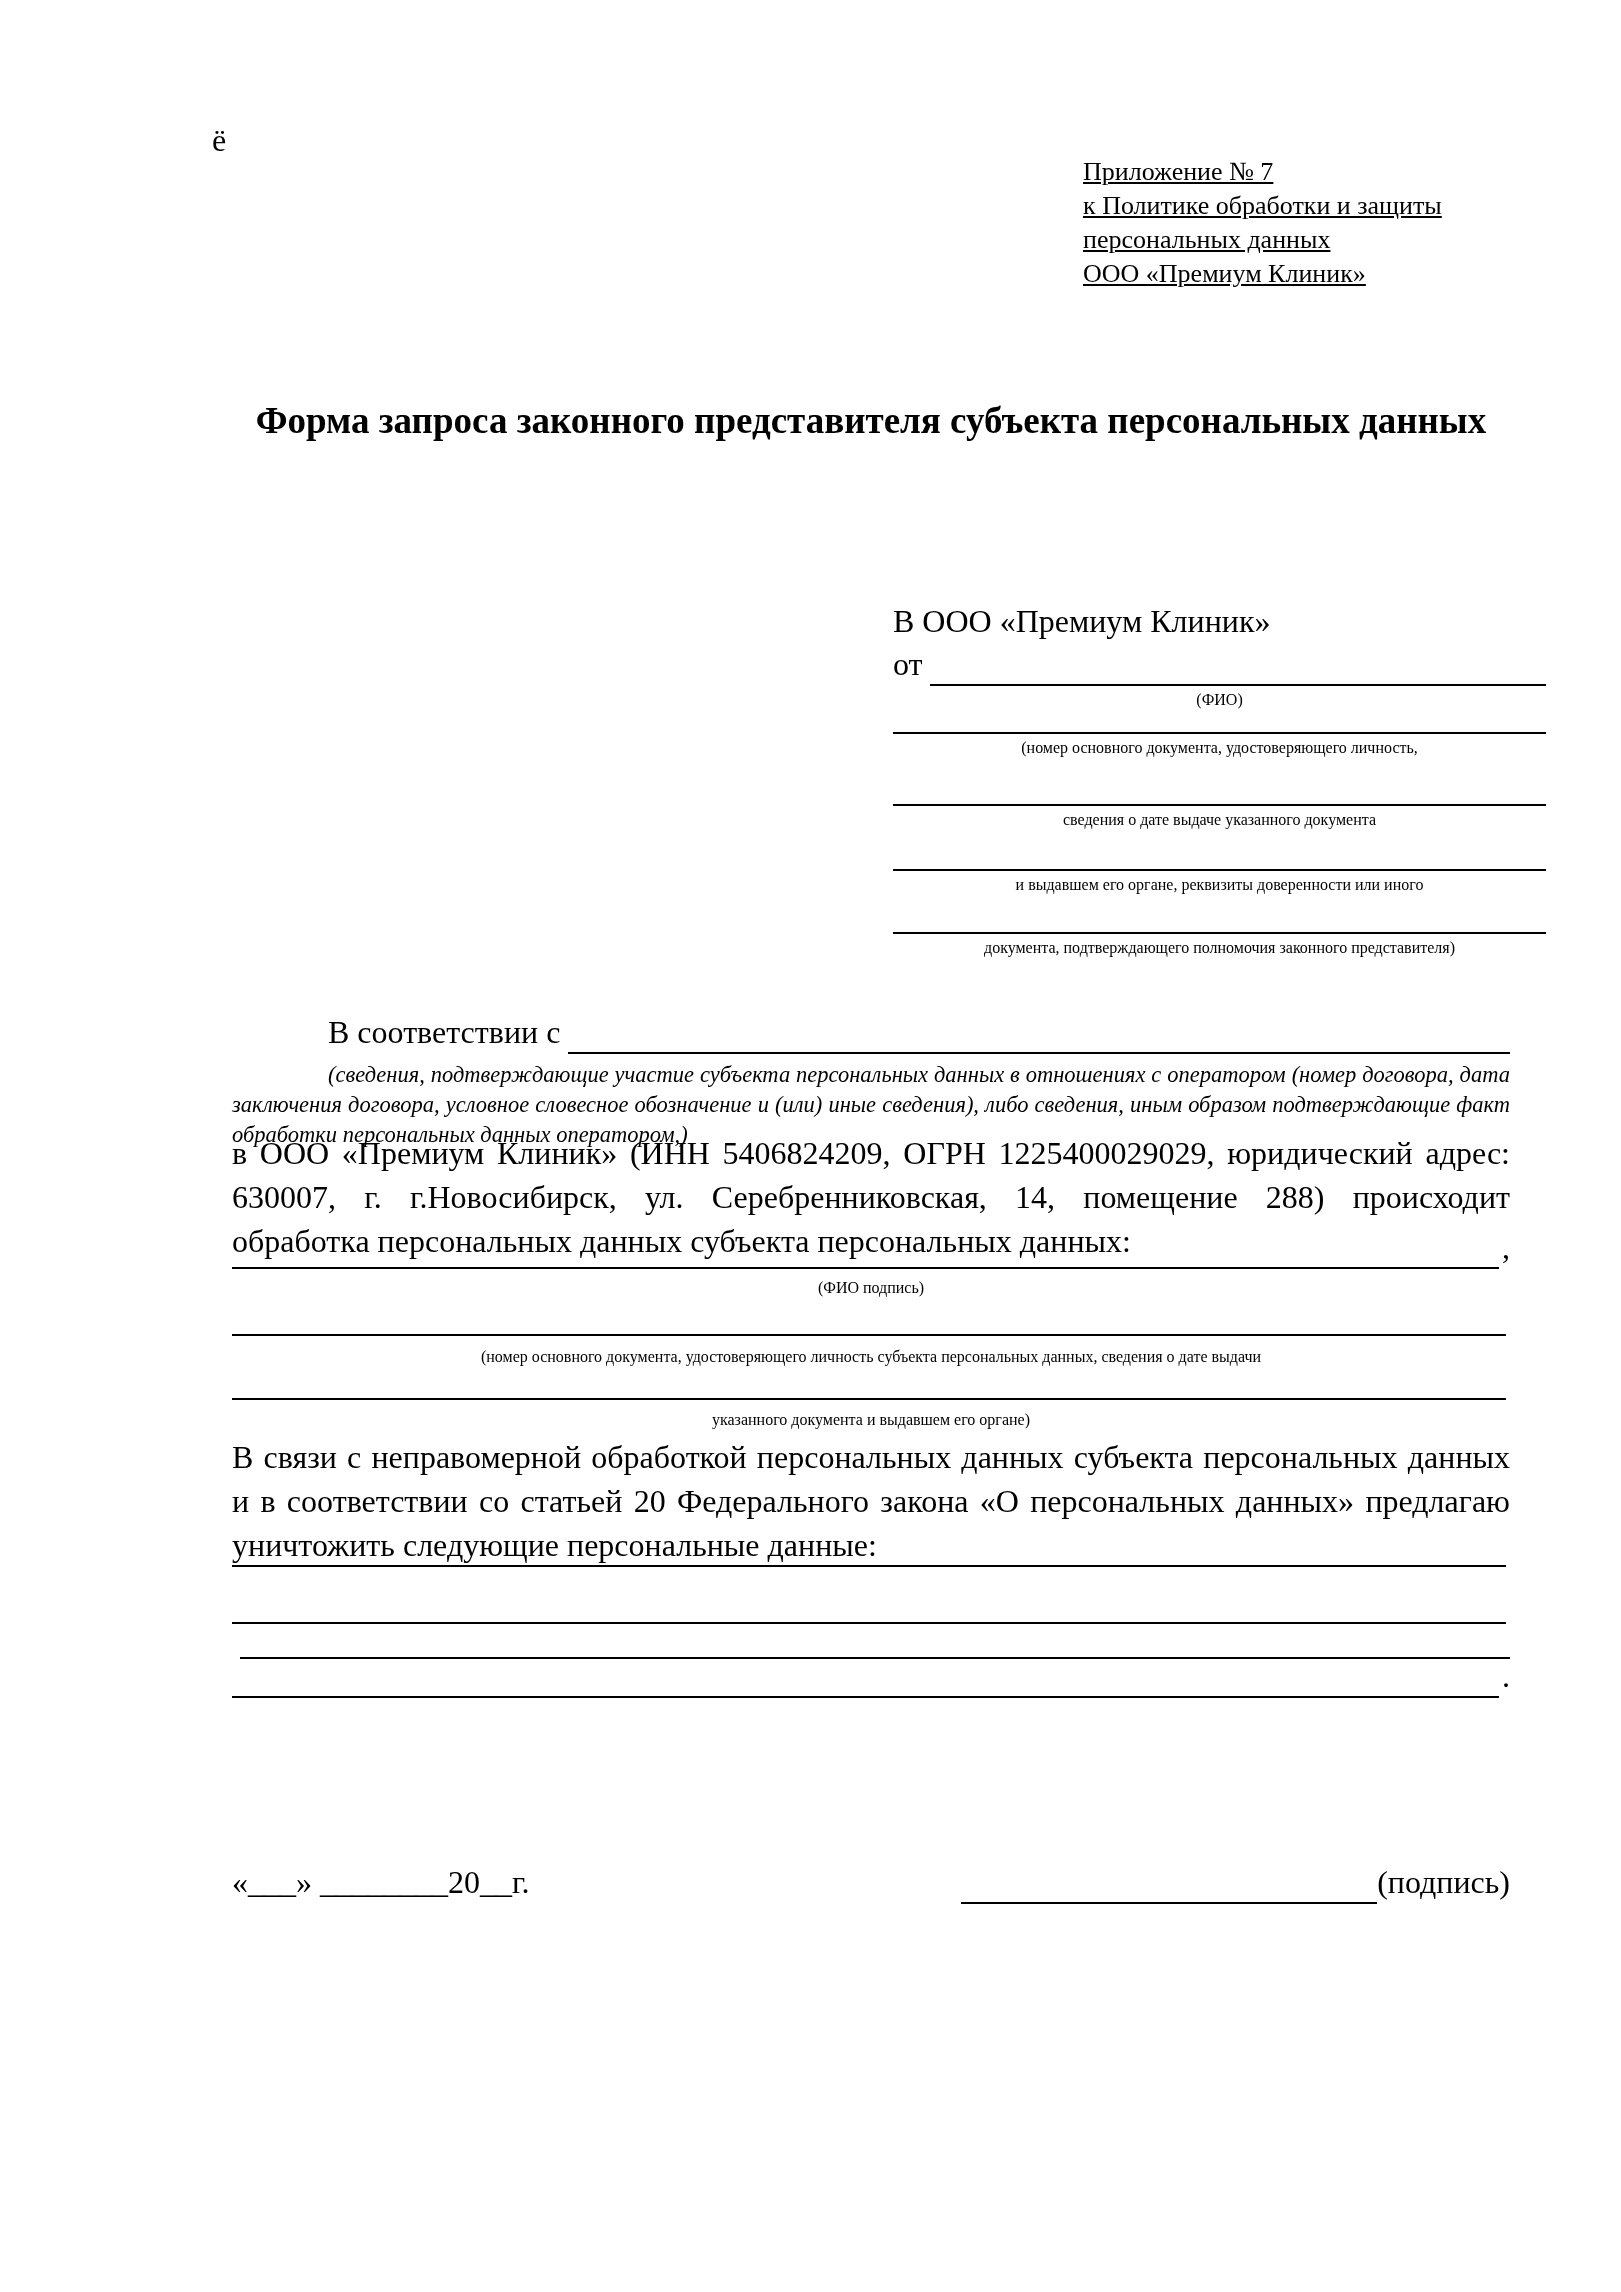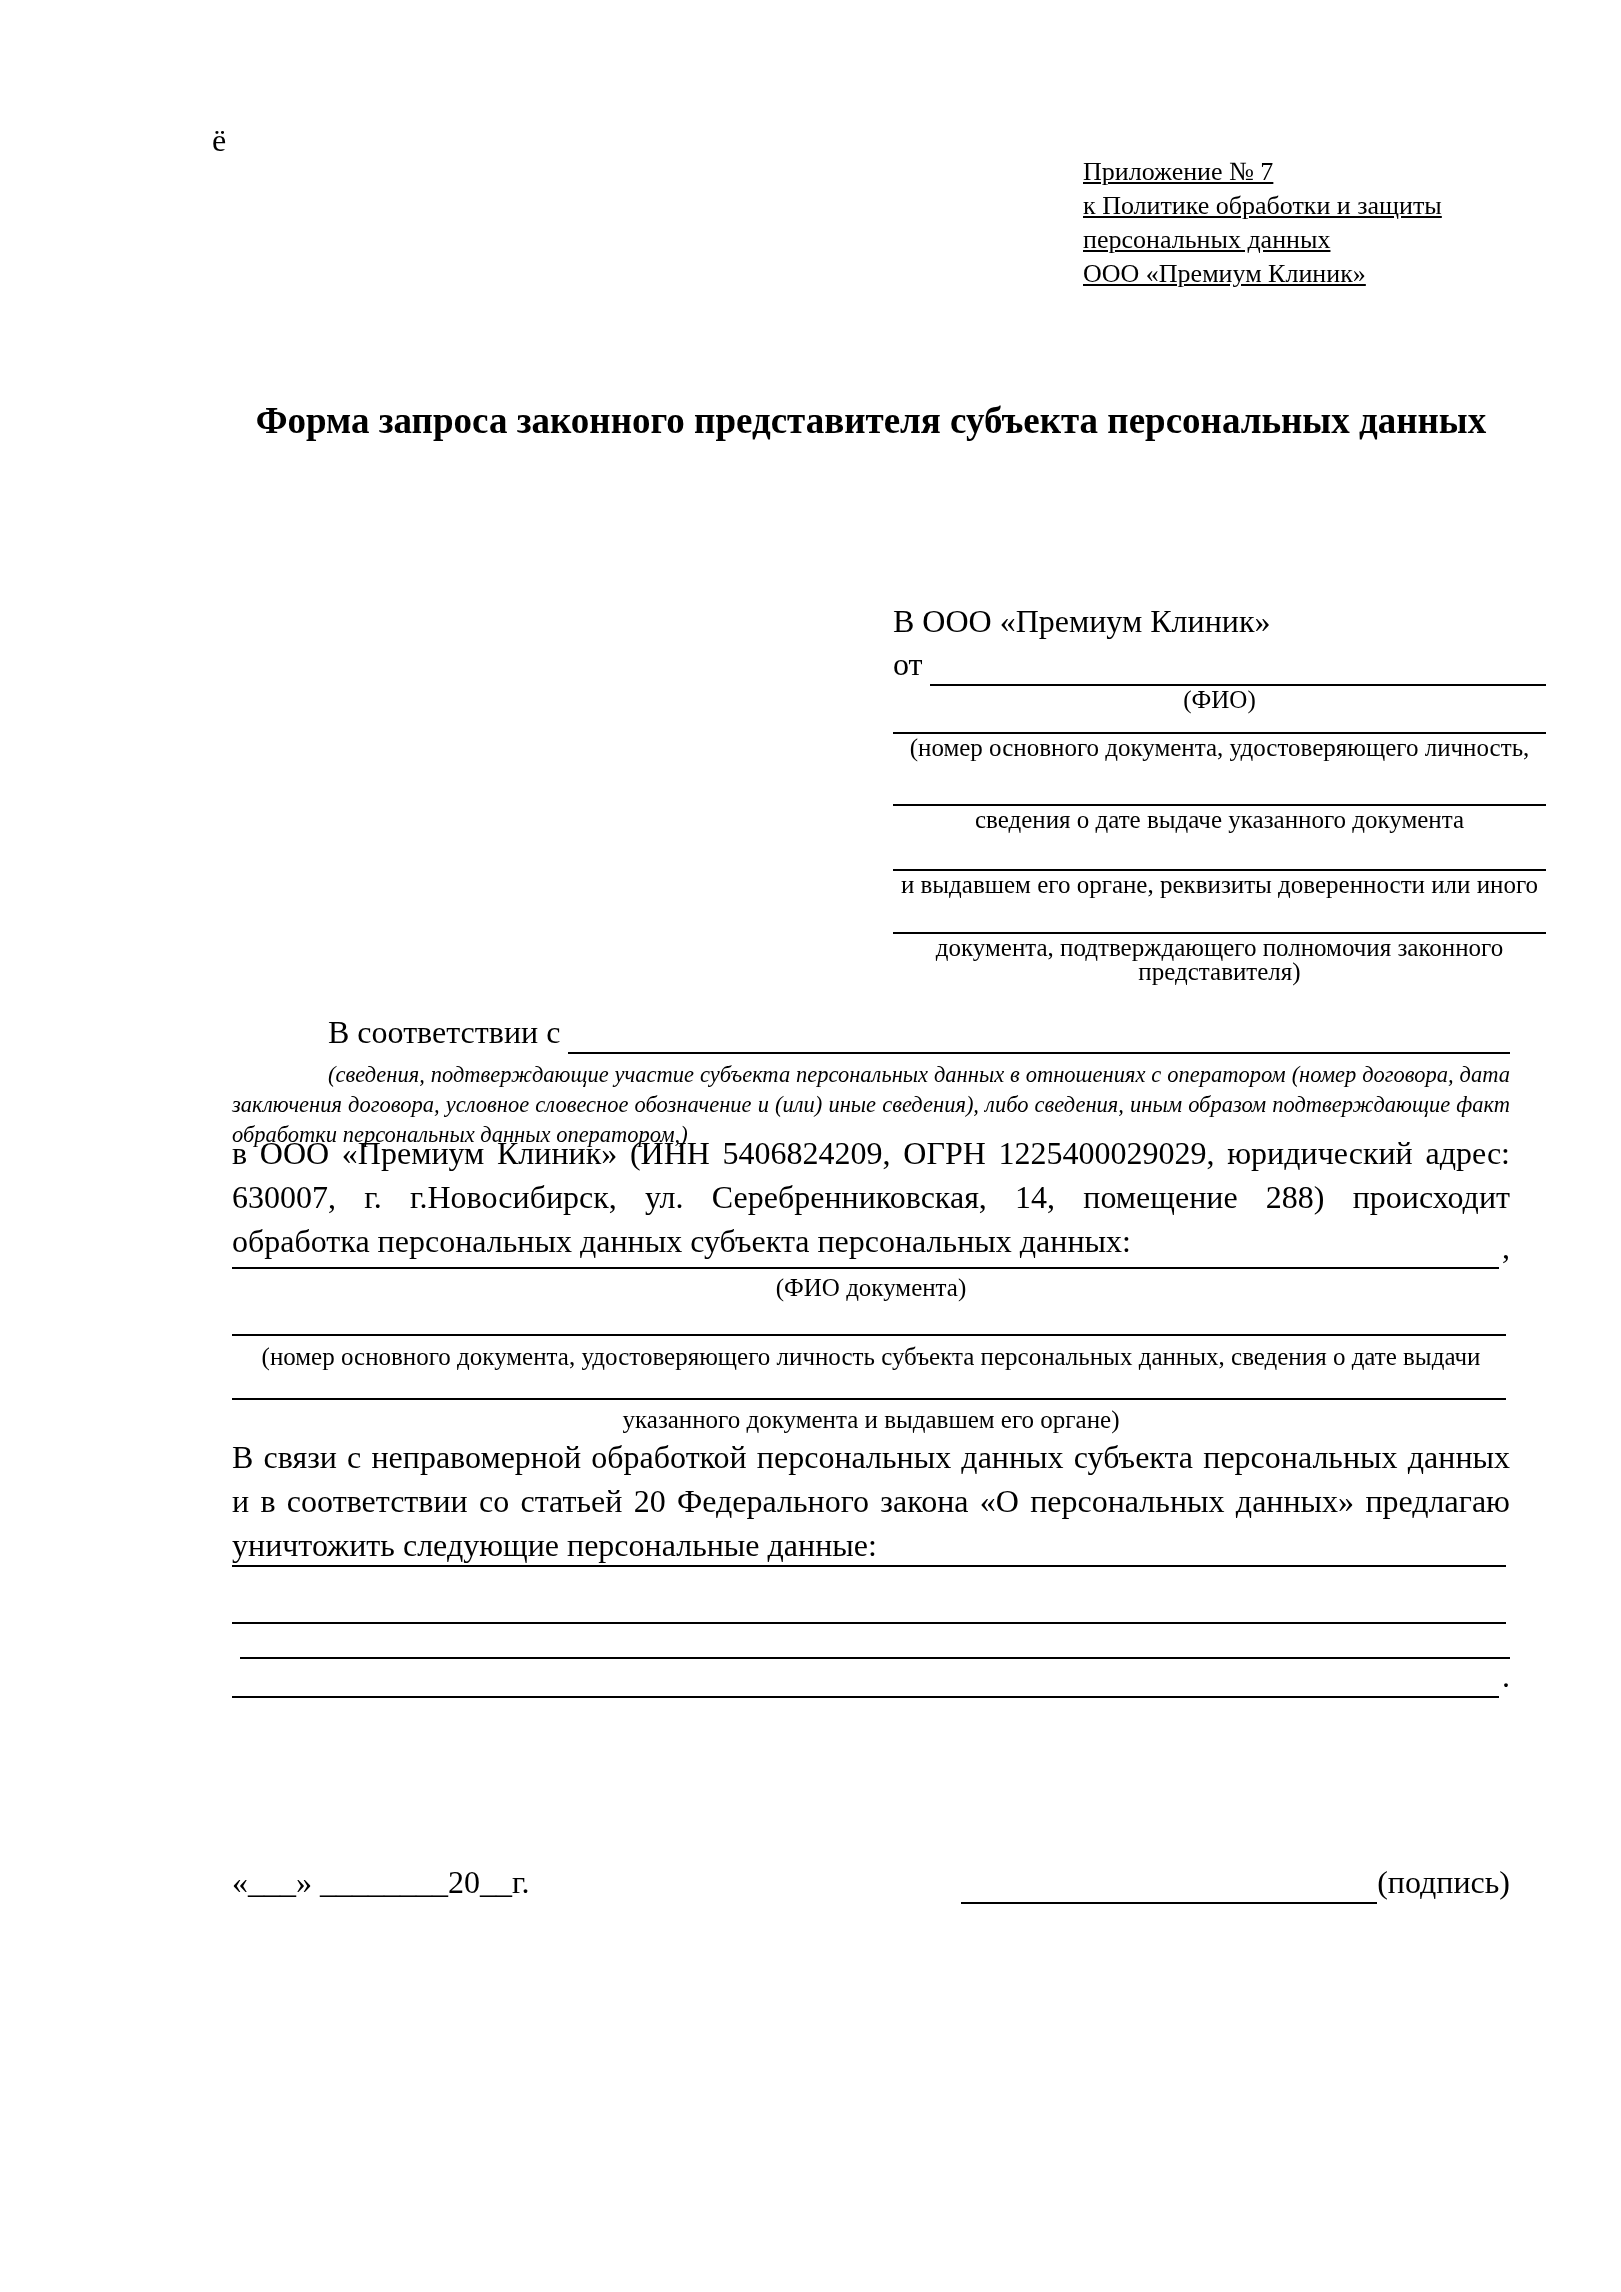--- a/index.html
+++ b/index.html
@@ -15,21 +15,21 @@
     margin:0 auto;
   }
   .abs{position:absolute;}
   
   .uline{border-bottom:2.9px solid #000;}
   .hr{height:0;border-bottom:2.9px solid #000;}
   
   .fill-row{display:flex;align-items:flex-end;line-height:44px;}
   .fill-row .lbl{white-space:nowrap;}
   .fill-row .blankf{flex:1;height:41px;border-bottom:2.9px solid #000;margin-left:7.8px;}
-  .cap{font-size:25px;line-height:24.5px;}
+  .cap{font-size:16px;line-height:24.5px;}
   .center{text-align:center;}
   .just{text-align:justify;text-align-last:justify;}
   .title{font-weight:bold;font-size:37px;line-height:53px;text-align:center;}
   .bodyline{line-height:44px;}
   .indent{padding-left:96px;}
 </style>
 </head>
 <body>
 
 <div class="page">
@@ -82,21 +82,21 @@
   <div class="abs bodyline" style="left:232px;top:1131px;width:1278px;">
     <div class="just">в ООО «Премиум Клиник» (ИНН 5406824209, ОГРН 1225400029029, юридический адрес:</div>
     <div class="just">630007, г. г.Новосибирск, ул. Серебренниковская, 14, помещение 288) происходит</div>
     <div>обработка персональных данных субъекта персональных данных:</div>
   </div>
 
   <div class="abs fill-row" style="left:232px;top:1225px;width:1278px;">
     <span class="blankf" style="margin-left:0;"></span>
     <span style="margin-left:2.9px;">,</span>
   </div>
-  <div class="abs cap center" style="left:232px;top:1276px;width:1278px;">(ФИО документа)</div>
+  <div class="abs cap center" style="left:232px;top:1276px;width:1278px;">(ФИО подпись)</div>
 
   <div class="abs hr" style="left:232px;top:1334px;width:1274px;"></div>
   <div class="abs cap center" style="left:232px;top:1345px;width:1278px;">(номер основного документа, удостоверяющего личность субъекта персональных данных, сведения о дате выдачи</div>
 
   <div class="abs hr" style="left:232px;top:1398px;width:1274px;"></div>
   <div class="abs cap center" style="left:232px;top:1408px;width:1278px;">указанного документа и выдавшем его органе)</div>
 
   <div class="abs bodyline" style="left:232px;top:1435px;width:1278px;">
     <div class="just">В связи с неправомерной обработкой персональных данных субъекта персональных данных</div>
     <div class="just">и в соответствии со статьей 20 Федерального закона «О персональных данных» предлагаю</div>

